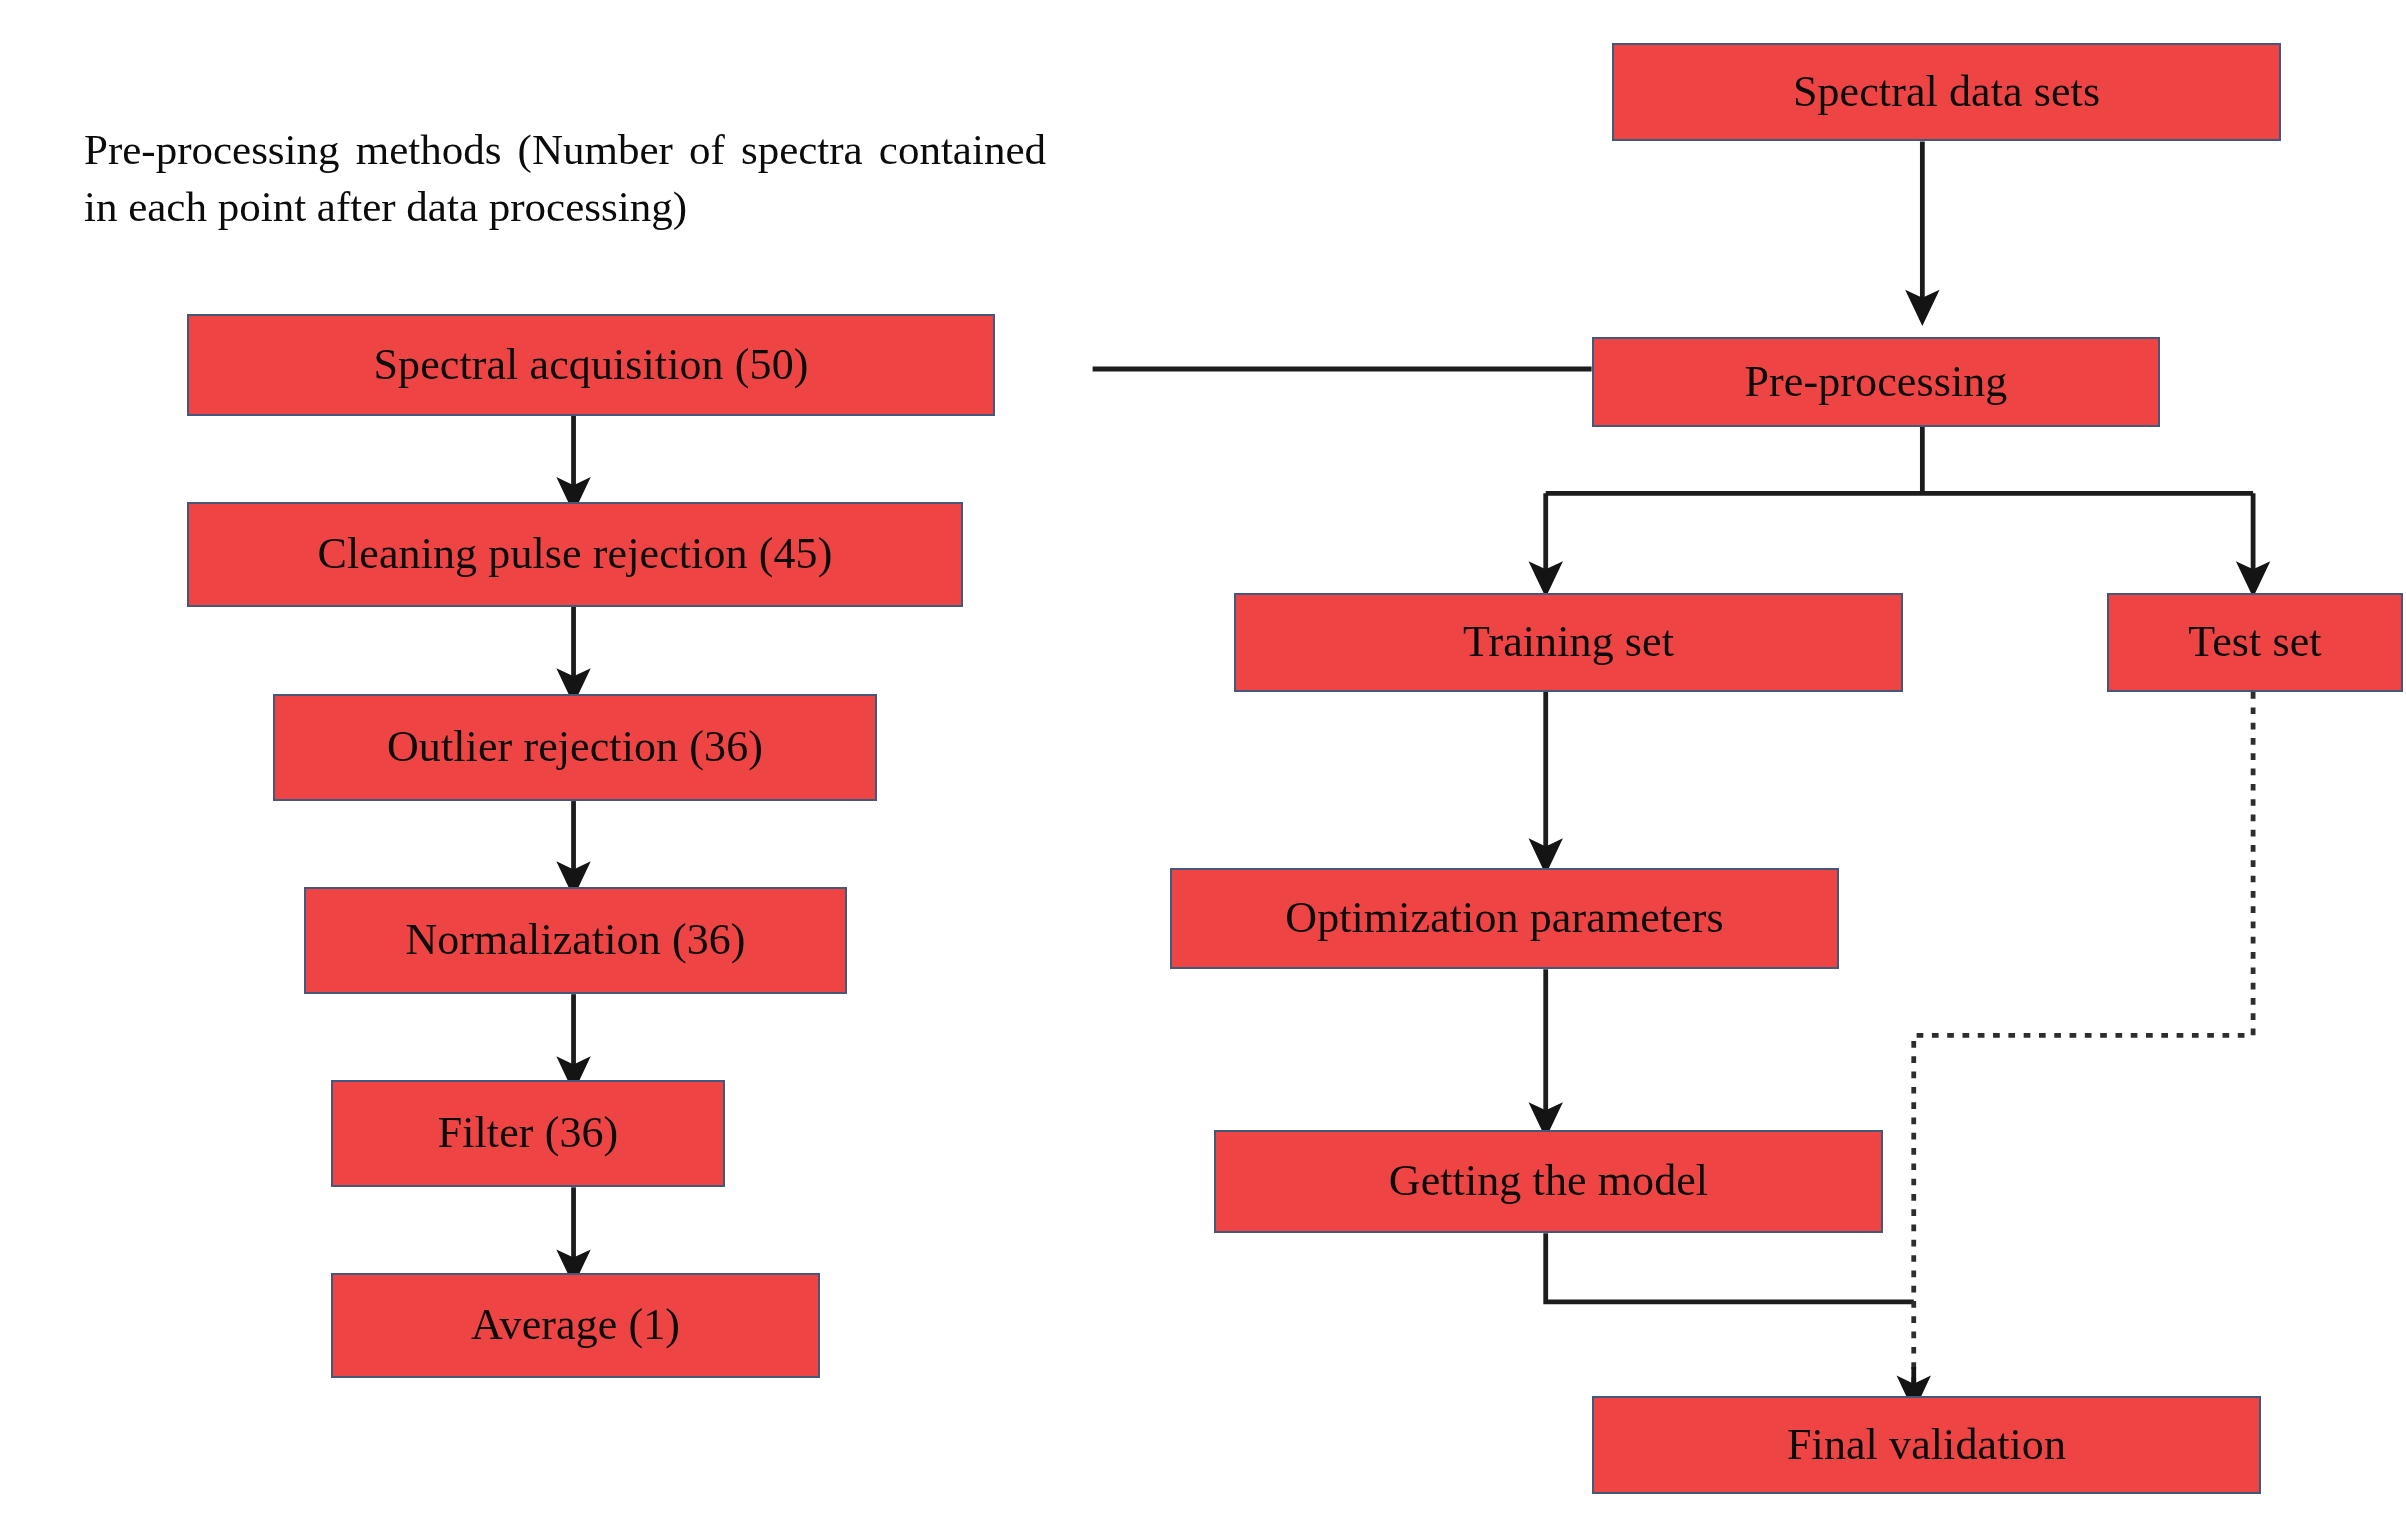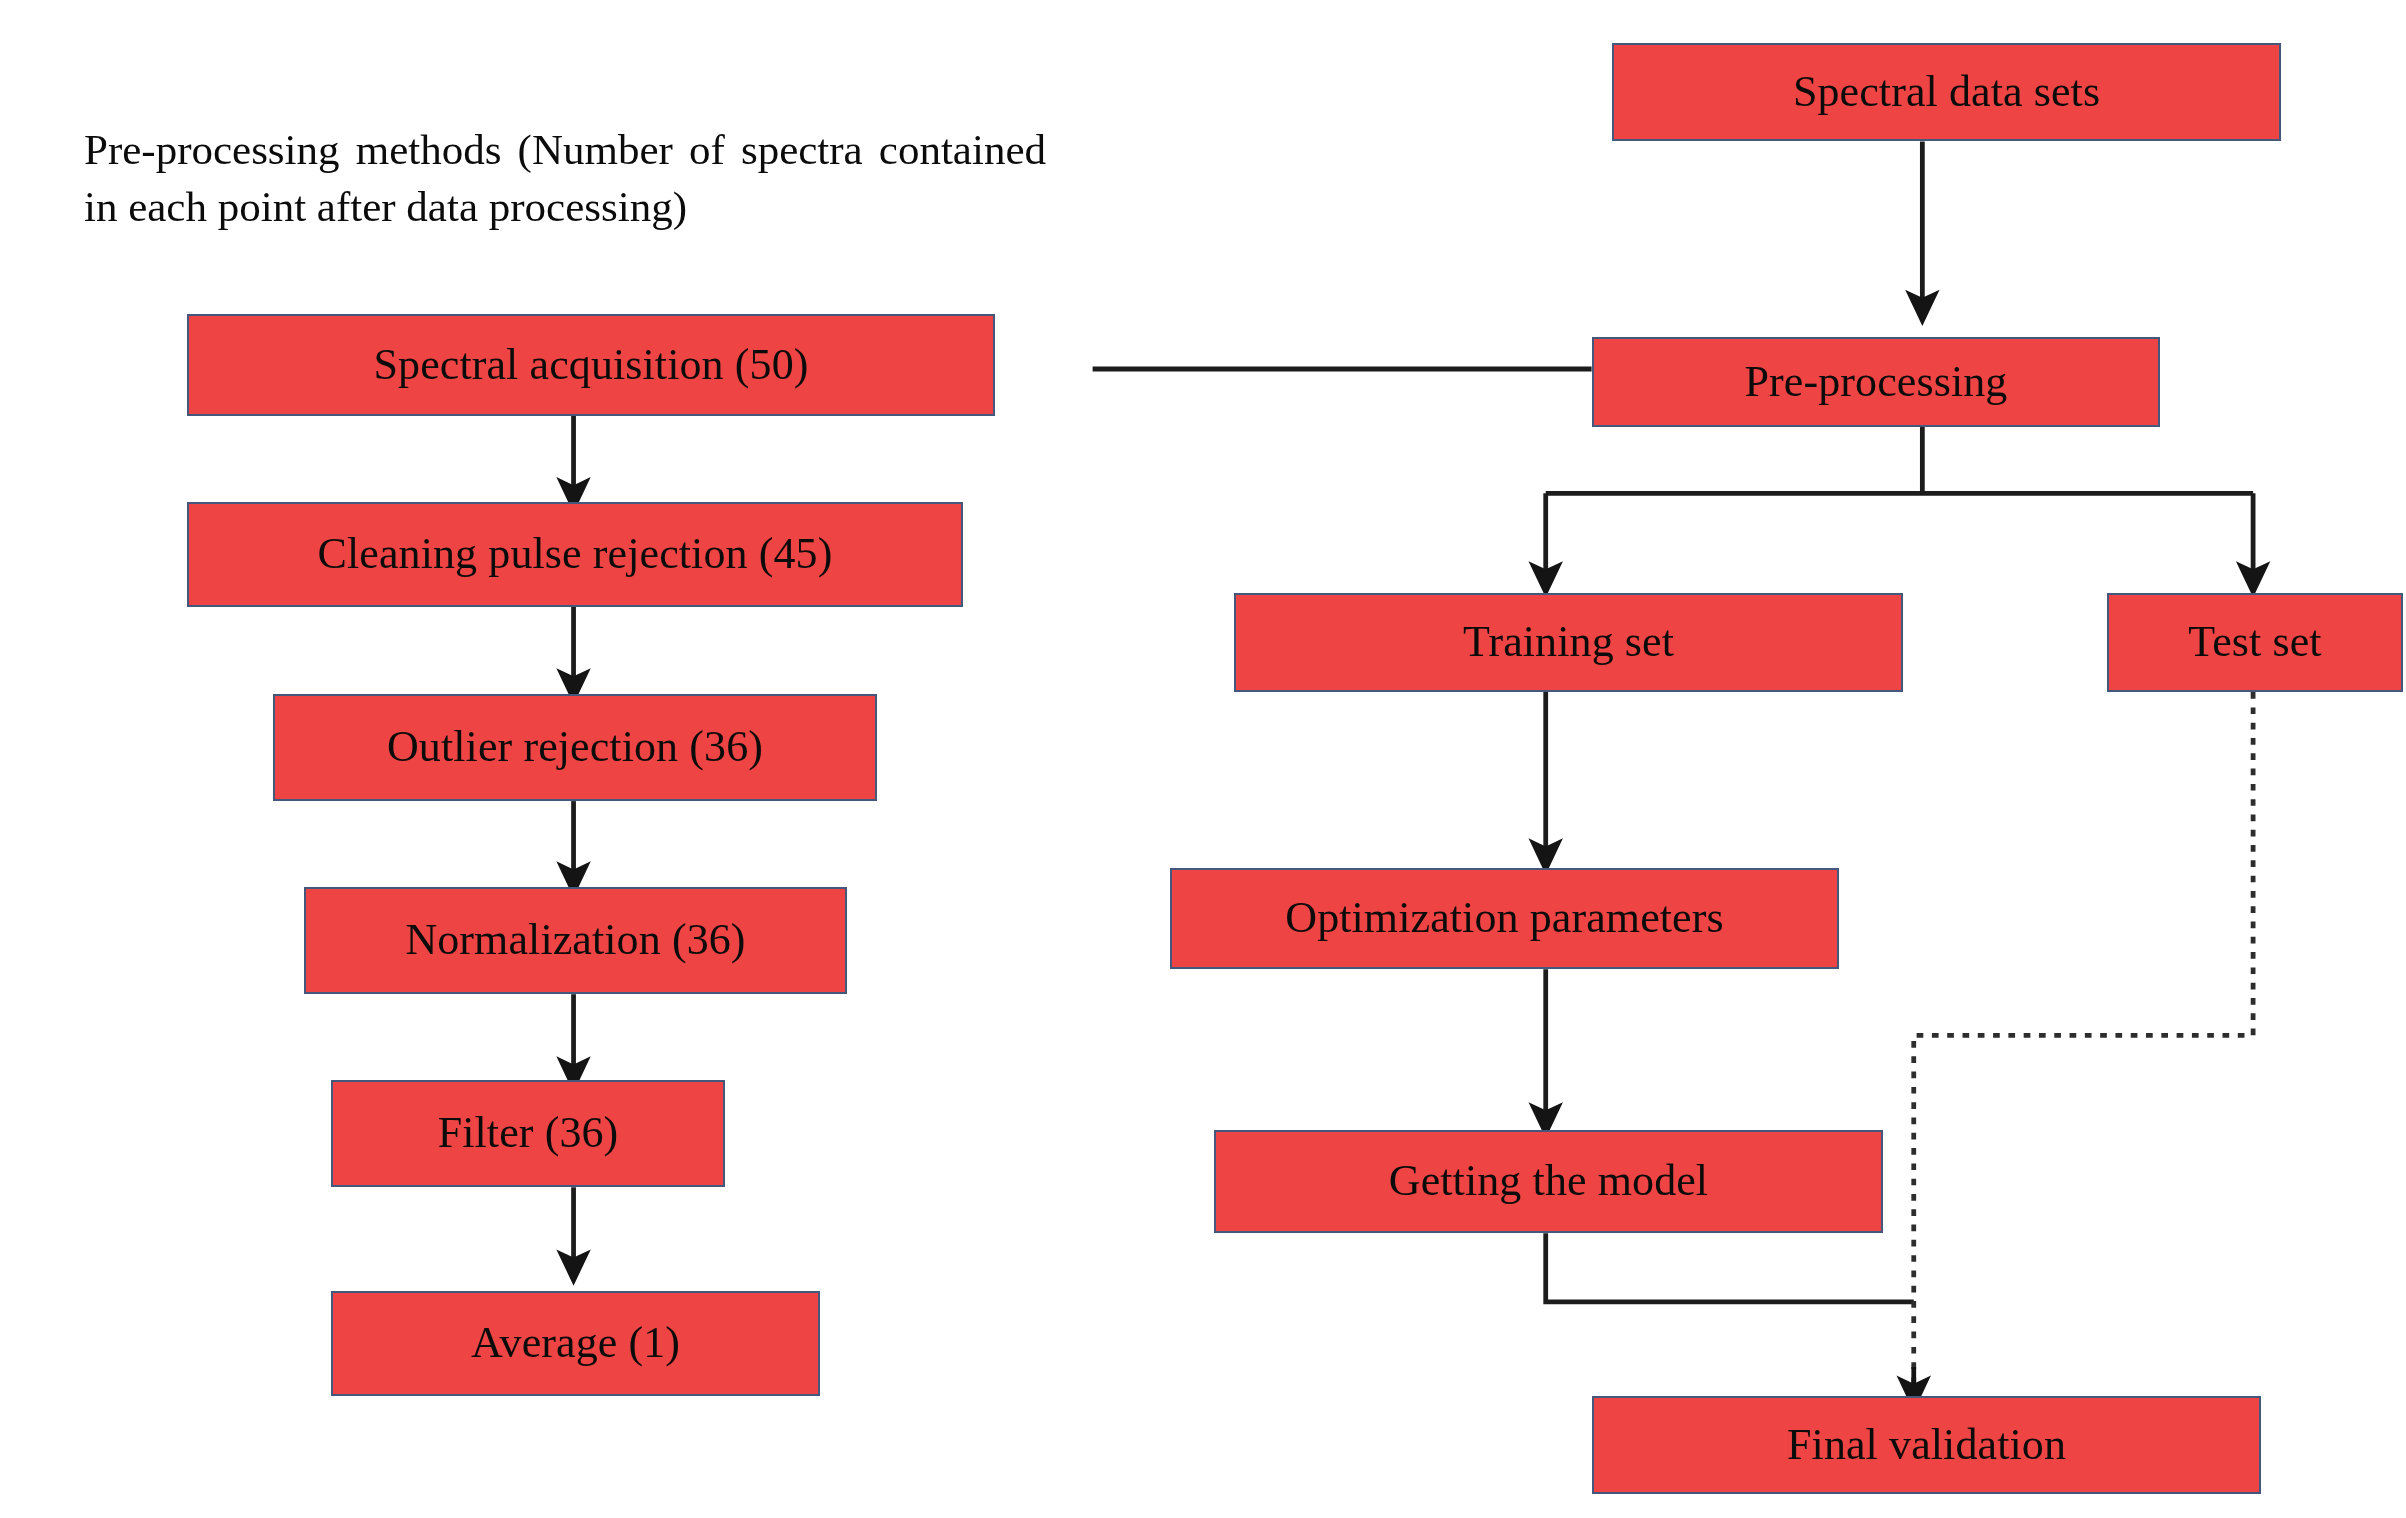--- a/index.html
+++ b/index.html
@@ -111,21 +111,21 @@
   <div class="node" style="left:187px; top:314px; width:808px; height:102px;">Spectral acquisition (50)</div>
 
   <div class="node" style="left:187px; top:502px; width:776px; height:105px;">Cleaning pulse rejection (45)</div>
 
   <div class="node" style="left:273px; top:694px; width:604px; height:107px;">Outlier rejection (36)</div>
 
   <div class="node" style="left:304px; top:887px; width:543px; height:107px;">Normalization (36)</div>
 
   <div class="node" style="left:331px; top:1080px; width:394px; height:107px;">Filter (36)</div>
 
-  <div class="node" style="left:331px; top:1273px; width:489px; height:105px;margin-top:18px;">Average (1)</div>
+  <div class="node" style="left:331px; top:1273px; width:489px; height:105px;">Average (1)</div>
 
   <div class="node" style="left:1612px; top:43px; width:669px; height:98px;">Spectral data sets</div>
 
   <div class="node" style="left:1592px; top:321px; width:568px; height:90px;margin-top:16px;">Pre-processing</div>
 
   <div class="node" style="left:1214px; top:593px; width:669px; height:99px;margin-left:20px;">Training set</div>
 
   <div class="node" style="left:2107px; top:593px; width:296px; height:99px;">Test set</div>
 
   <div class="node" style="left:1170px; top:868px; width:669px; height:101px;">Optimization parameters</div>

